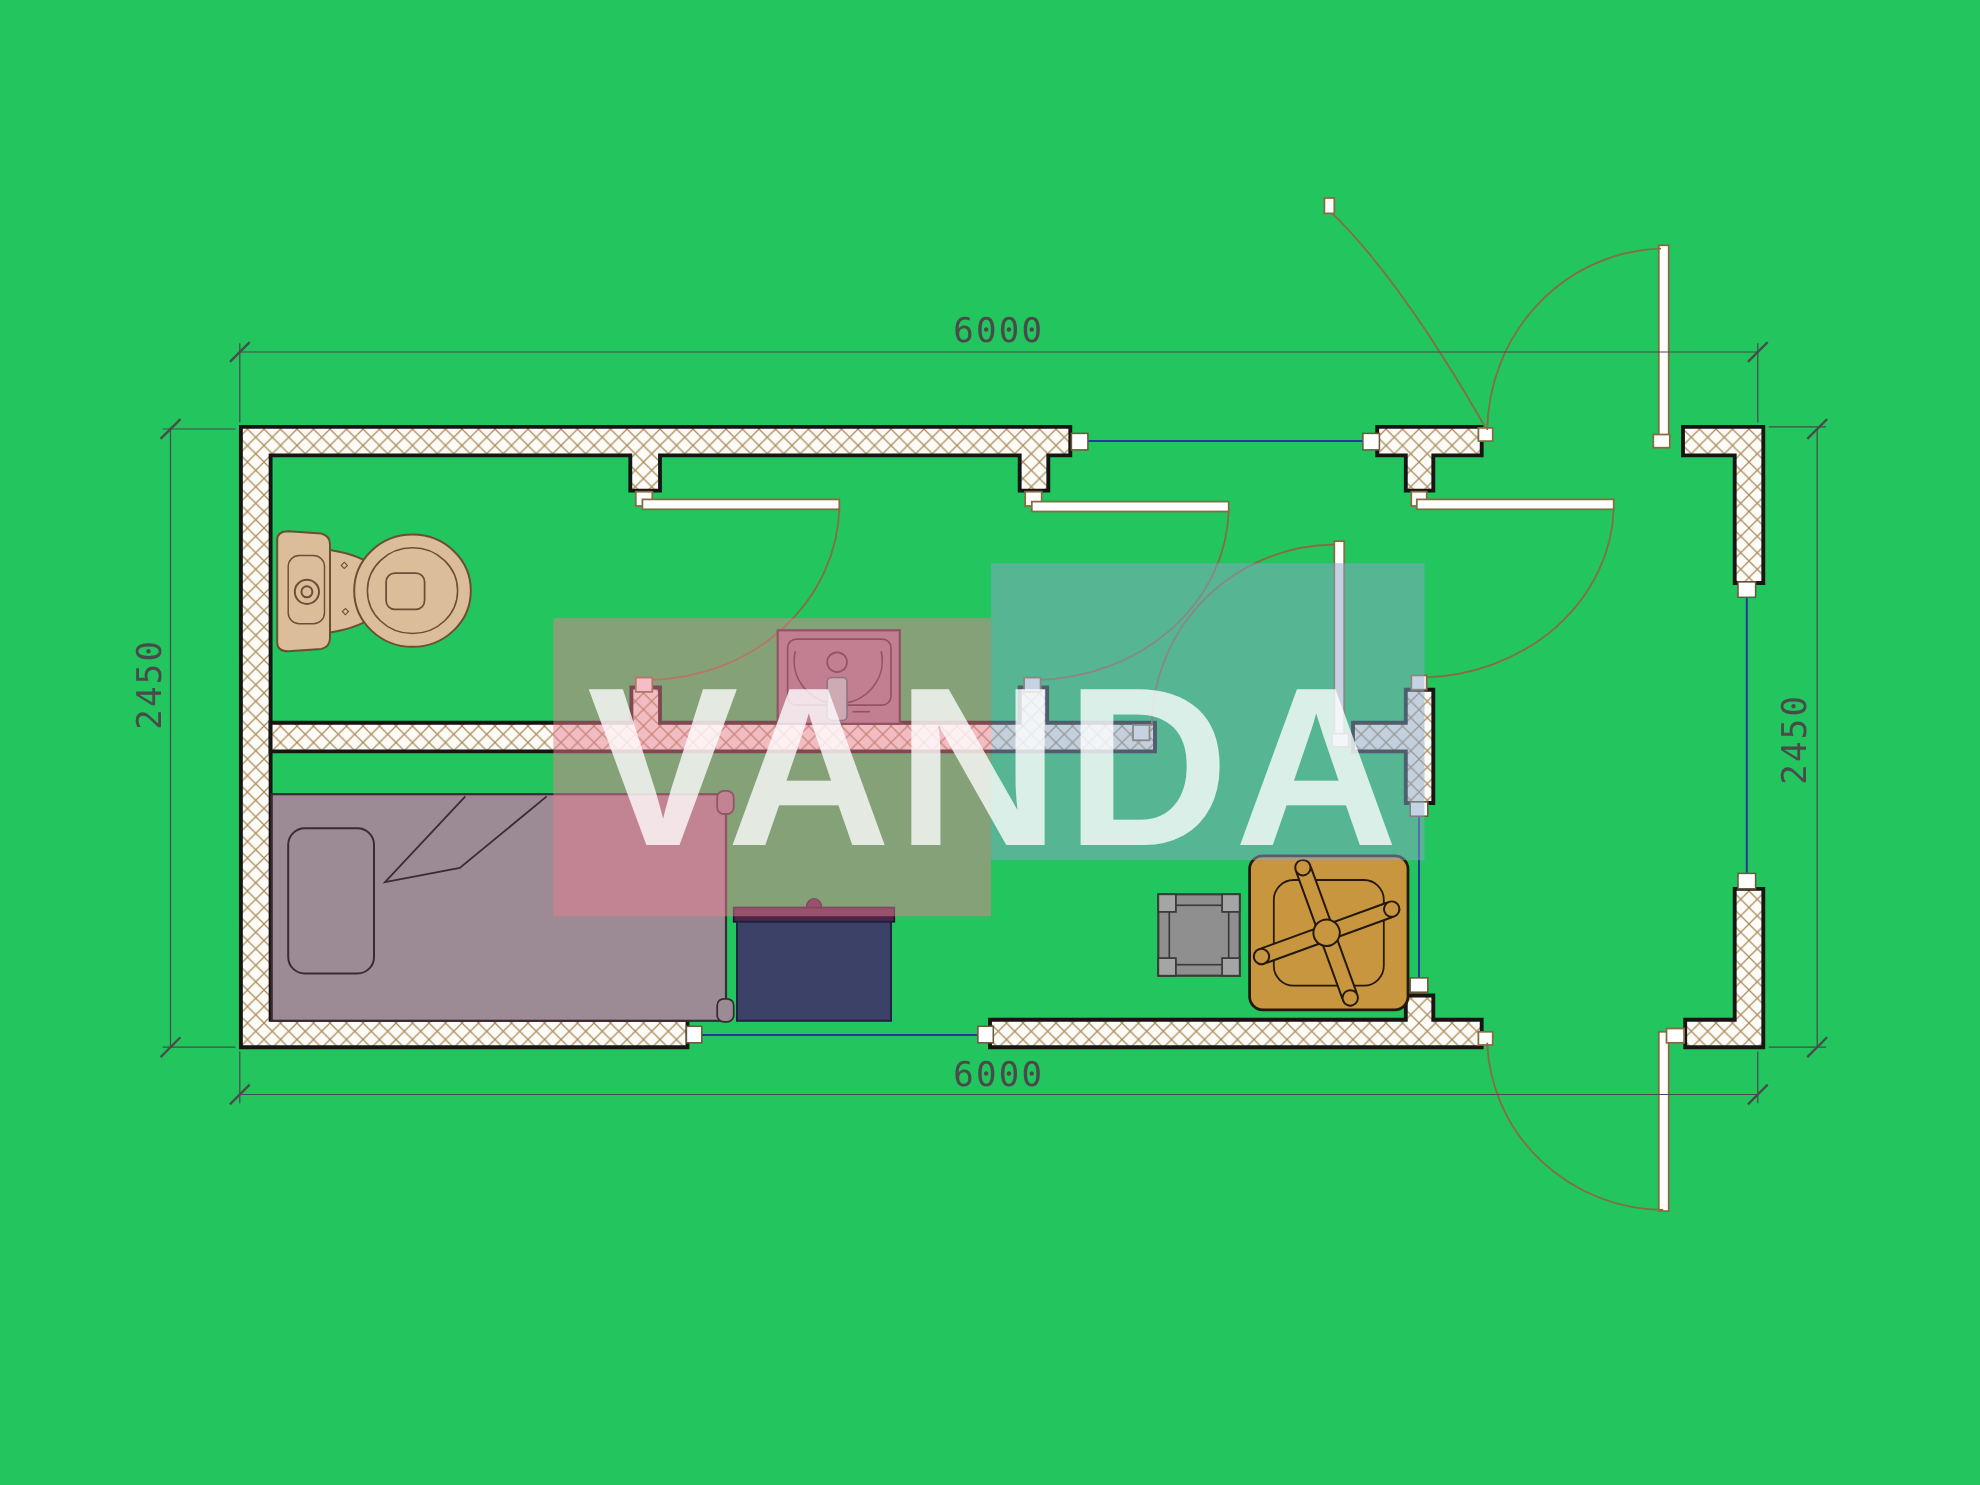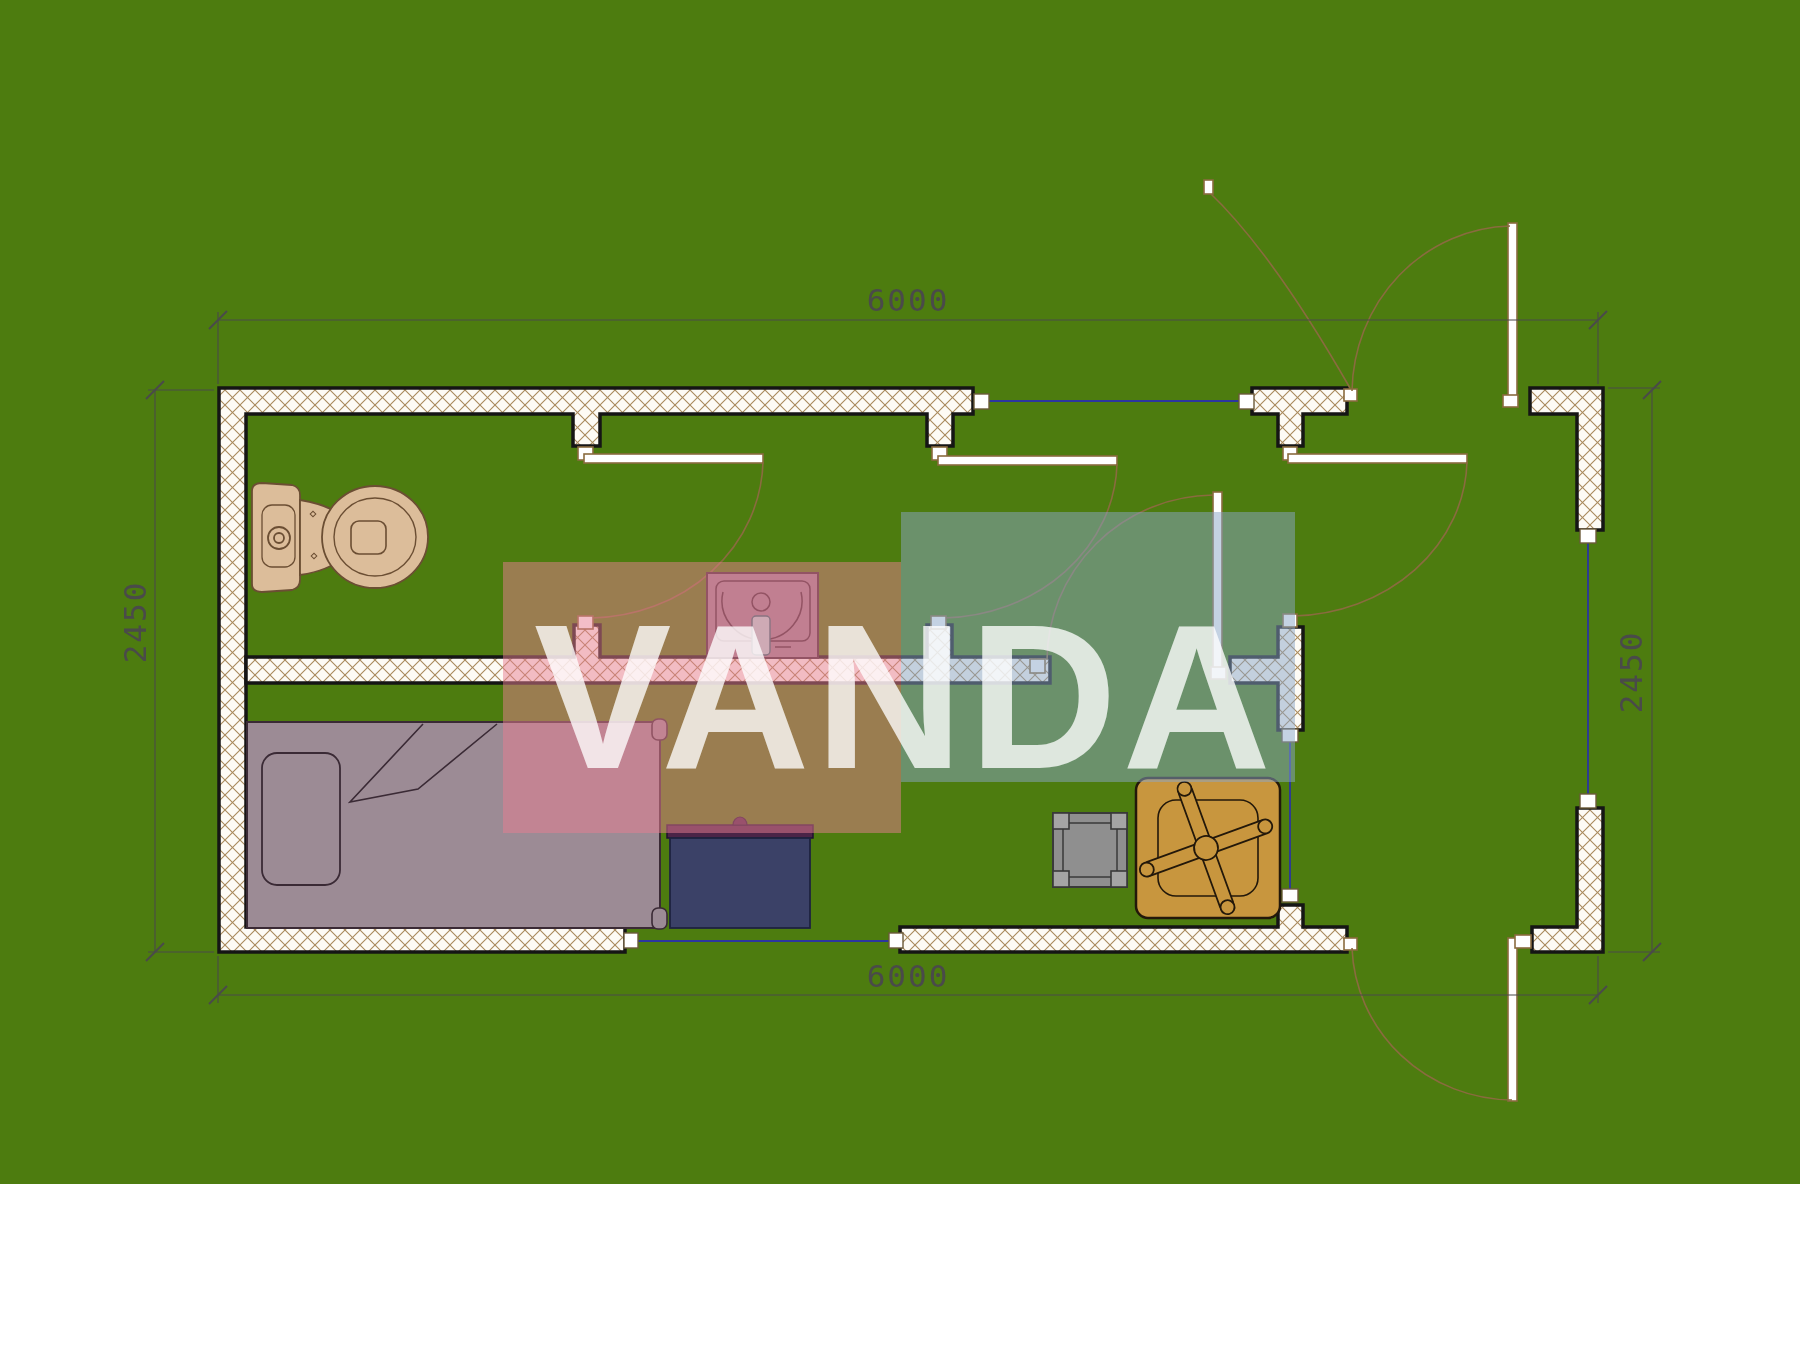--- a/index.html
+++ b/index.html
@@ -1,16 +1,16 @@
 <!DOCTYPE html>
 <html><head>
 <meta charset="utf-8">
 <style>
   html,body{margin:0;padding:0;background:#ffffff;}
-  .canvas{position:relative;width:1800px;height:1184px;background:#4d7c0f;overflow:hidden;
+  .canvas{position:relative;width:1800px;height:1350px;background:#22c55e;overflow:hidden;
           font-family:"Liberation Sans",sans-serif;}
   svg{position:absolute;left:0;top:0;}
   .dimtext{font-family:"DejaVu Sans Mono",monospace;font-size:31px;fill:#4a4a4a;letter-spacing:2px;}
   .wm-text{font-family:"Liberation Sans",sans-serif;font-weight:bold;letter-spacing:5px;}
 </style>
 </head>
 <body>
 
 <div class="canvas">
 <svg width="1800" height="1350" viewBox="0 0 1800 1350">

